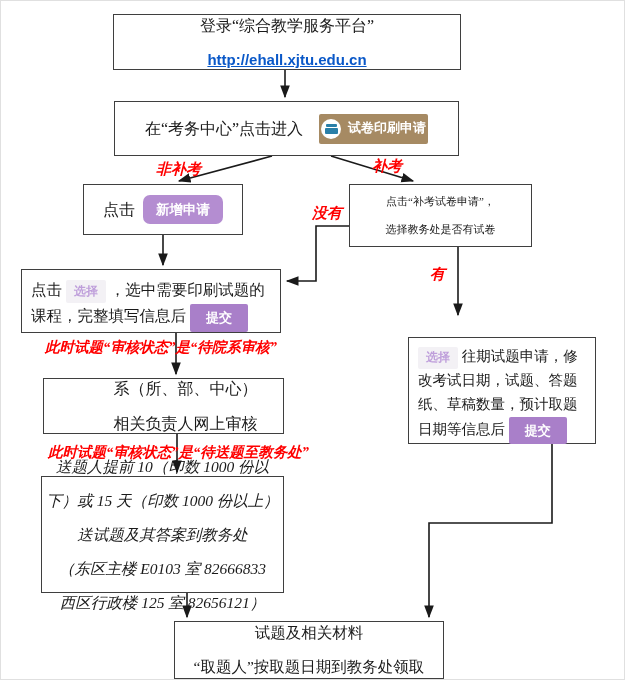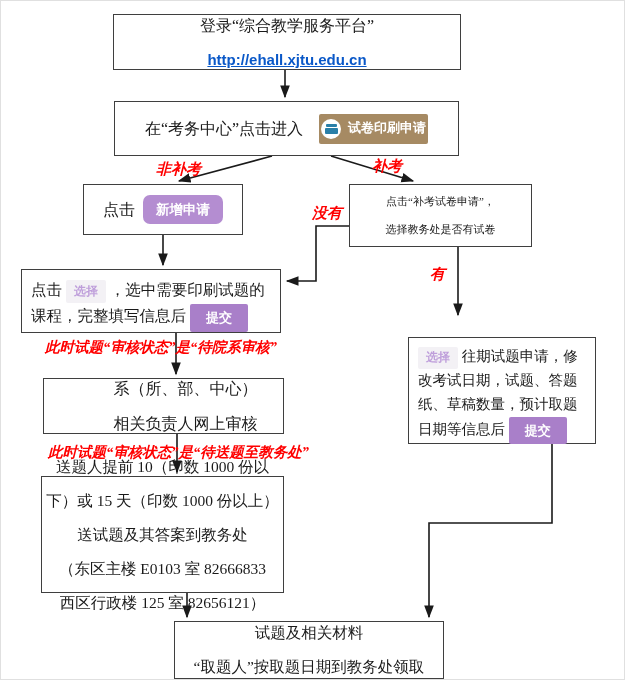--- a/index.html
+++ b/index.html
@@ -146,21 +146,21 @@
 
   <div class="status-label" style="left:30px; top:337px; width:260px;">此时试题“审核状态”是“待院系审核”</div>
 
   <div class="node two-line" style="left:42px; top:377px; width:241px; height:56px;padding-left:44px;">
     <div>系（所、部、中心）</div>
     <div>相关负责人网上审核</div>
   </div>
 
   <div class="status-label" style="left:25px; top:442px; width:305px;">此时试题“审核状态”是“待送题至教务处”</div>
 
-  <div class="node" style="left:40px; top:475px; width:243px; height:117px;">
+  <div class="node" style="left:40px; top:475px; width:243px; height:117px;font-style:italic;">
     <div class="deliver-line">送题人提前 10（印数 1000 份以</div>
     <div class="deliver-line">下）或 15 天（印数 1000 份以上）</div>
     <div class="deliver-line">送试题及其答案到教务处</div>
     <div class="deliver-line">（东区主楼 E0103 室 82666833</div>
     <div class="deliver-line">西区行政楼 125 室 82656121）</div>
   </div>
 
   <div class="node inline-node" style="left:407px; top:336px; width:188px; height:107px; font-size:14.5px; line-height:1.65;">
     <span class="chip-select">选择</span><span> 往期试题申请，修改考试日期，试题、答题纸、草稿数量，预计取题日期等信息后 </span><span class="btn-submit">提交</span>
   </div>

